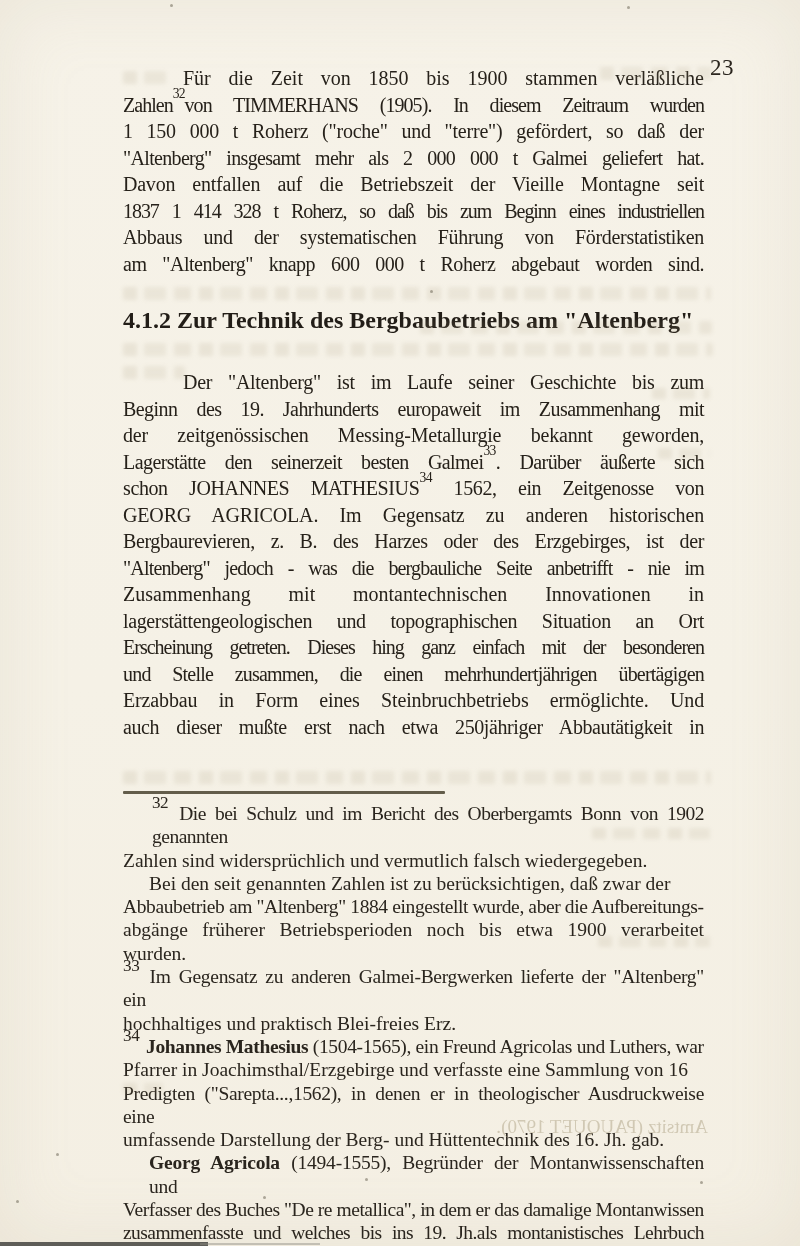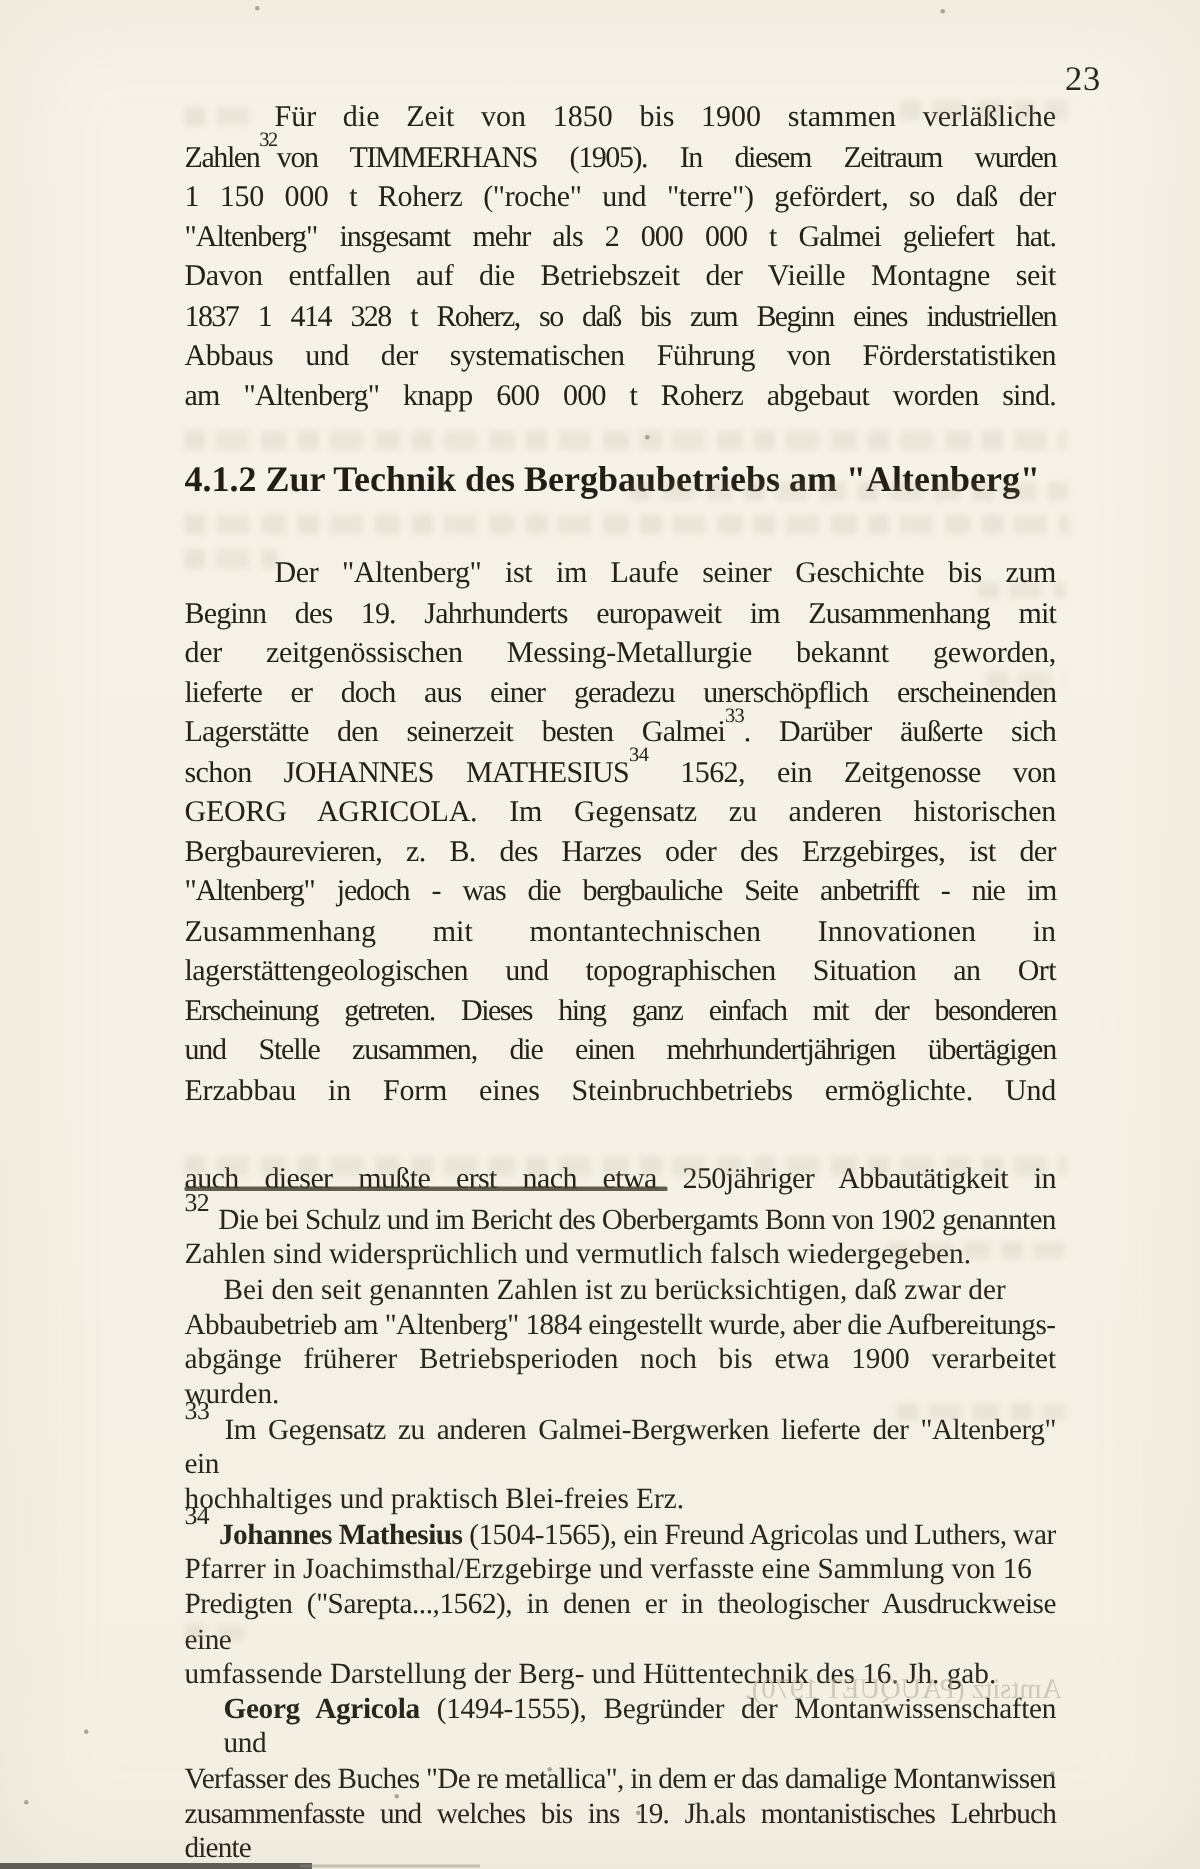--- a/index.html
+++ b/index.html
@@ -8,21 +8,21 @@
     width:800px;height:1246px;
     margin:0 auto;
     background:linear-gradient(180deg,#f6f2e8 0%,#f5f1e6 55%,#f4efe3 100%);
     box-shadow:inset 0 0 70px rgba(190,178,148,.18);
     overflow:hidden;
     font-family:"Liberation Serif","DejaVu Serif",serif;
     color:#26211a;
   }
   
   .pagenum{
-    position:absolute;left:688px;top:40px;width:46px;
+    position:absolute;left:688px;top:55px;width:46px;
     font-size:23px;text-align:right;letter-spacing:.5px;color:#2a251e;
   }
   .para{position:absolute;left:123px;width:581px;}
   .p1{top:65px;}
   .p2{top:369px;}
   .ln{
     font-size:20px;line-height:26.5px;
     text-align:justify;text-align-last:auto;color:#26211a;
   }
   .ln.ind{padding-left:60px;}
@@ -91,39 +91,38 @@
     </div>
 
   <div class="heading">
     <span class="h-num">4.1.2</span><span class="h-title">Zur Technik des Bergbaubetriebs am "Altenberg"</span>
   </div>
 
   <div class="para p2" id="para2">
       <div class="ln j ind" style="letter-spacing: -0.278px;">Der "Altenberg" ist im Laufe seiner Geschichte bis zum</div>
       <div class="ln j" style="letter-spacing: -0.552px;">Beginn des 19. Jahrhunderts europaweit im Zusammenhang mit</div>
       <div class="ln j" style="letter-spacing: -0.207px;">der zeitgenössischen Messing-Metallurgie bekannt geworden,</div>
-      <div class="ln j" style="letter-spacing: -0.641px;">lieferte er doch aus einer geradezu unerschöpflich erscheinenden</div>
       <div class="ln j" style="letter-spacing: -0.563px;">Lagerstätte den seinerzeit besten Galmei<sup>33</sup>. Darüber äußerte sich</div>
       <div class="ln j" style="letter-spacing: -0.385px;">schon JOHANNES MATHESIUS<sup>34</sup> 1562, ein Zeitgenosse von</div>
       <div class="ln j" style="letter-spacing: -0.154px;">GEORG AGRICOLA. Im Gegensatz zu anderen historischen</div>
       <div class="ln j" style="letter-spacing: -0.381px;">Bergbaurevieren, z. B. des Harzes oder des Erzgebirges, ist der</div>
       <div class="ln j" style="letter-spacing: -0.836px;">"Altenberg" jedoch - was die bergbauliche Seite anbetrifft - nie im</div>
       <div class="ln j" style="">Zusammenhang mit montantechnischen Innovationen in</div>
       <div class="ln j" style="letter-spacing: -0.361px;">lagerstättengeologischen und topographischen Situation an Ort</div>
       <div class="ln j" style="letter-spacing: -1px;">Erscheinung getreten. Dieses hing ganz einfach mit der besonderen</div>
       <div class="ln j" style="letter-spacing: -0.806px;">und Stelle zusammen, die einen mehrhundertjährigen übertägigen</div>
       <div class="ln j" style="letter-spacing: -0.138px;">Erzabbau in Form eines Steinbruchbetriebs ermöglichte. Und</div>
-      <div class="ln j" style="letter-spacing: -0.403px; margin-top: 33px;">auch dieser mußte erst nach etwa 250jähriger Abbautätigkeit in</div>
+      <div class="ln j" style="letter-spacing: -0.403px;">auch dieser mußte erst nach etwa 250jähriger Abbautätigkeit in</div>
     </div>
 
   <div class="fn-rule"></div>
 
   <div class="footnotes" id="footnotes">
       <div>
-        <div class="fl j" style="letter-spacing: -0.493px;"><sup>32</sup> Die bei Schulz und im Bericht des Oberbergamts Bonn von 1902 genannten</div>
+        <div class="fl j" style="letter-spacing: -0.493px; margin-left: 29px;"><sup>32</sup> Die bei Schulz und im Bericht des Oberbergamts Bonn von 1902 genannten</div>
         <div class="fl" style="">Zahlen sind widersprüchlich und vermutlich falsch wiedergegeben.</div>
         <div class="fl j ind" style="">Bei den seit genannten Zahlen ist zu berücksichtigen, daß zwar der</div>
         <div class="fl j" style="letter-spacing: -0.387px;">Abbaubetrieb am "Altenberg" 1884 eingestellt wurde, aber die Aufbereitungs-</div>
         <div class="fl j" style="letter-spacing: -0.028px;">abgänge früherer Betriebsperioden noch bis etwa 1900 verarbeitet wurden.</div>
       </div>
       <div>
         <div class="fl j" style="letter-spacing: -0.288px;"><sup>33</sup> Im Gegensatz zu anderen Galmei-Bergwerken lieferte der "Altenberg" ein</div>
         <div class="fl" style="">hochhaltiges und praktisch Blei-freies Erz.</div>
       </div>
       <div>

